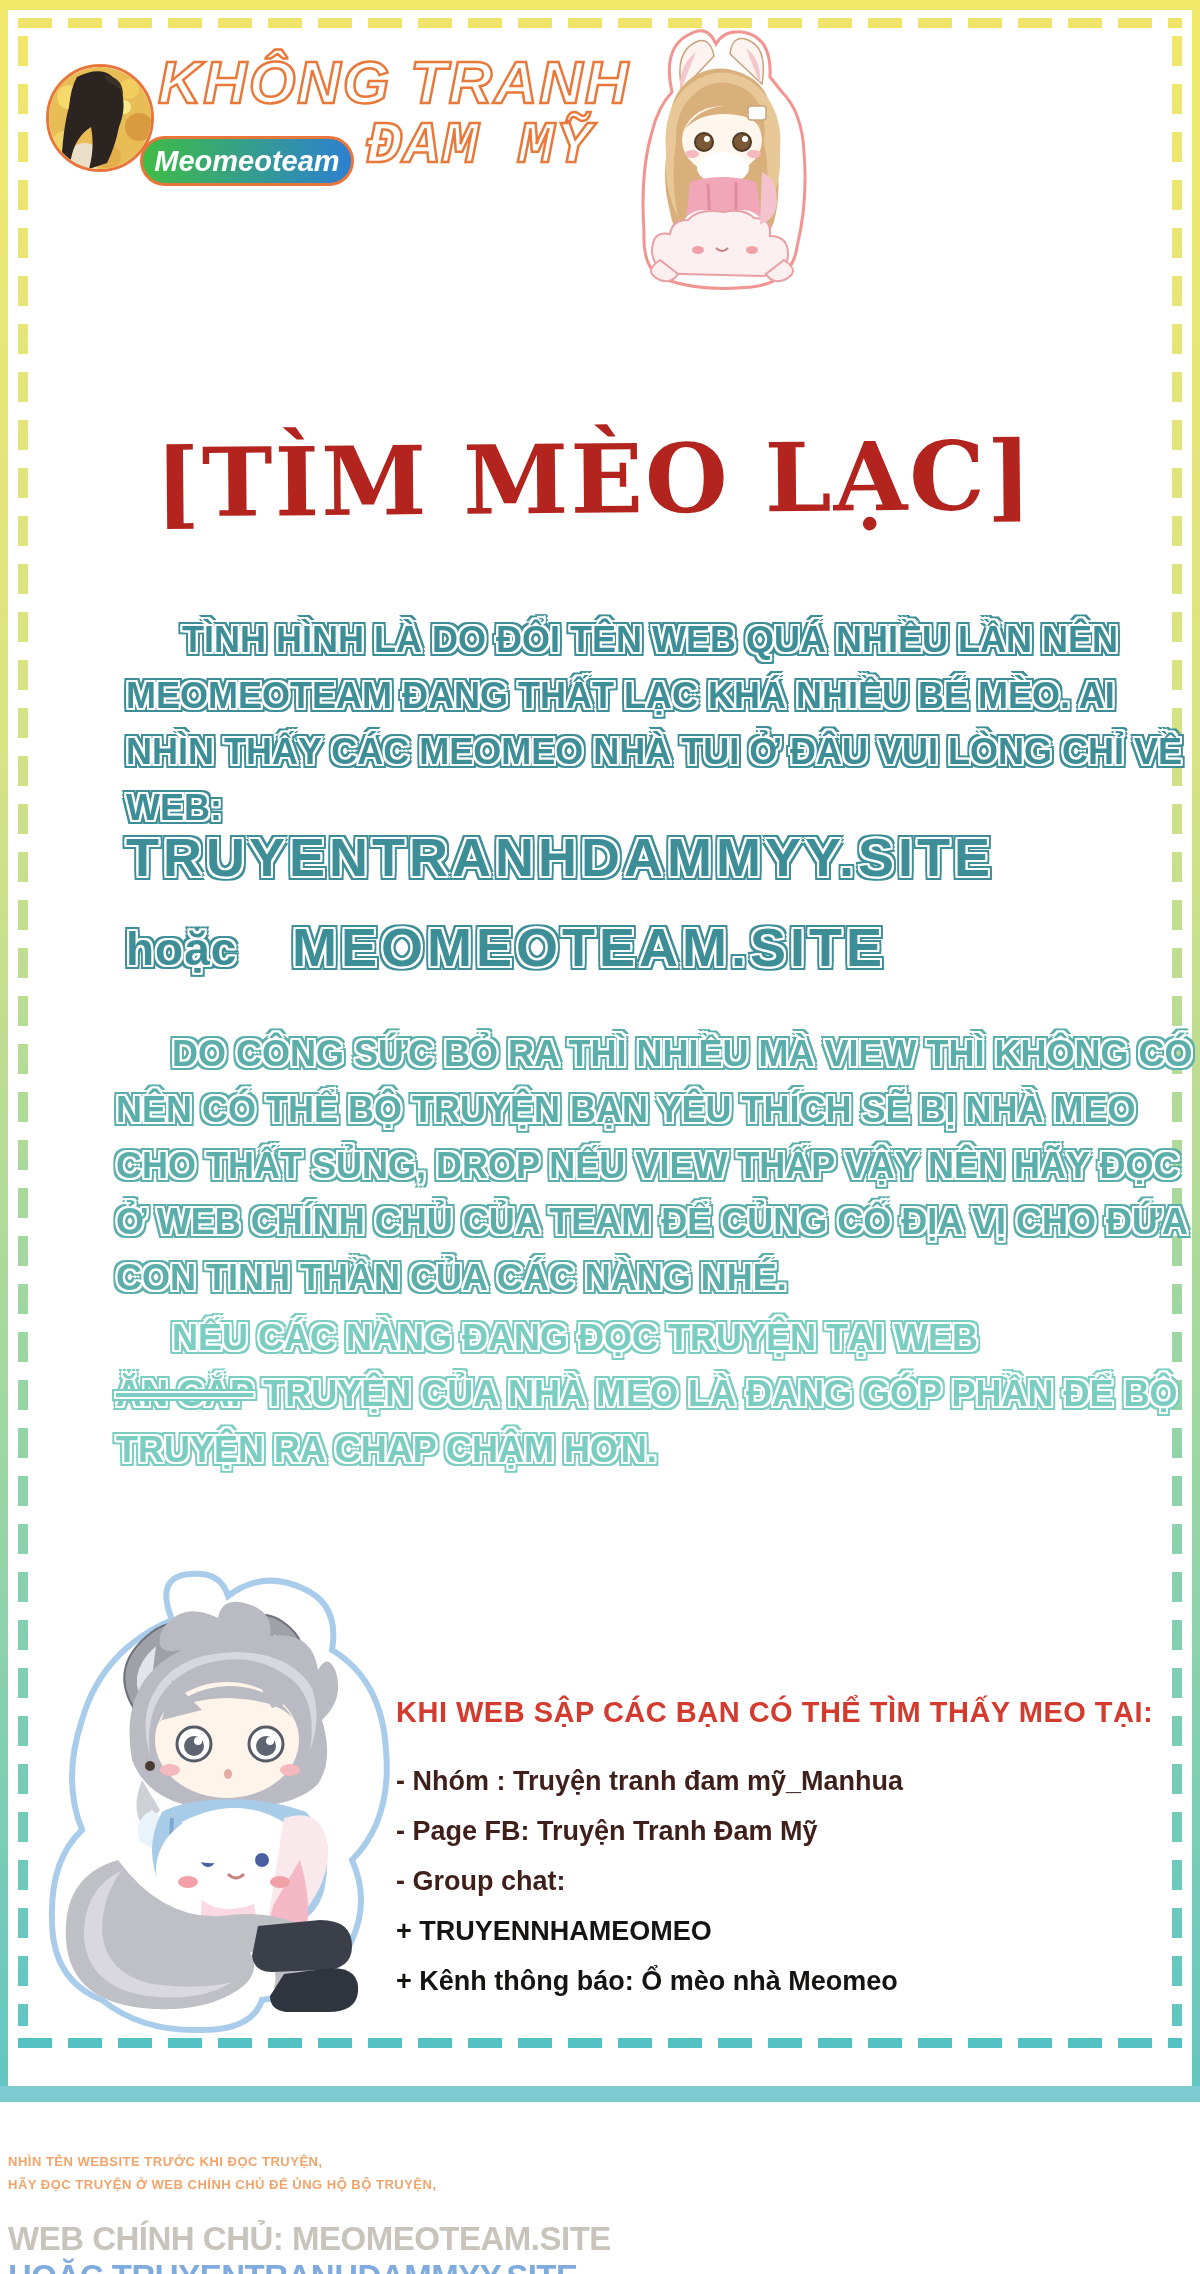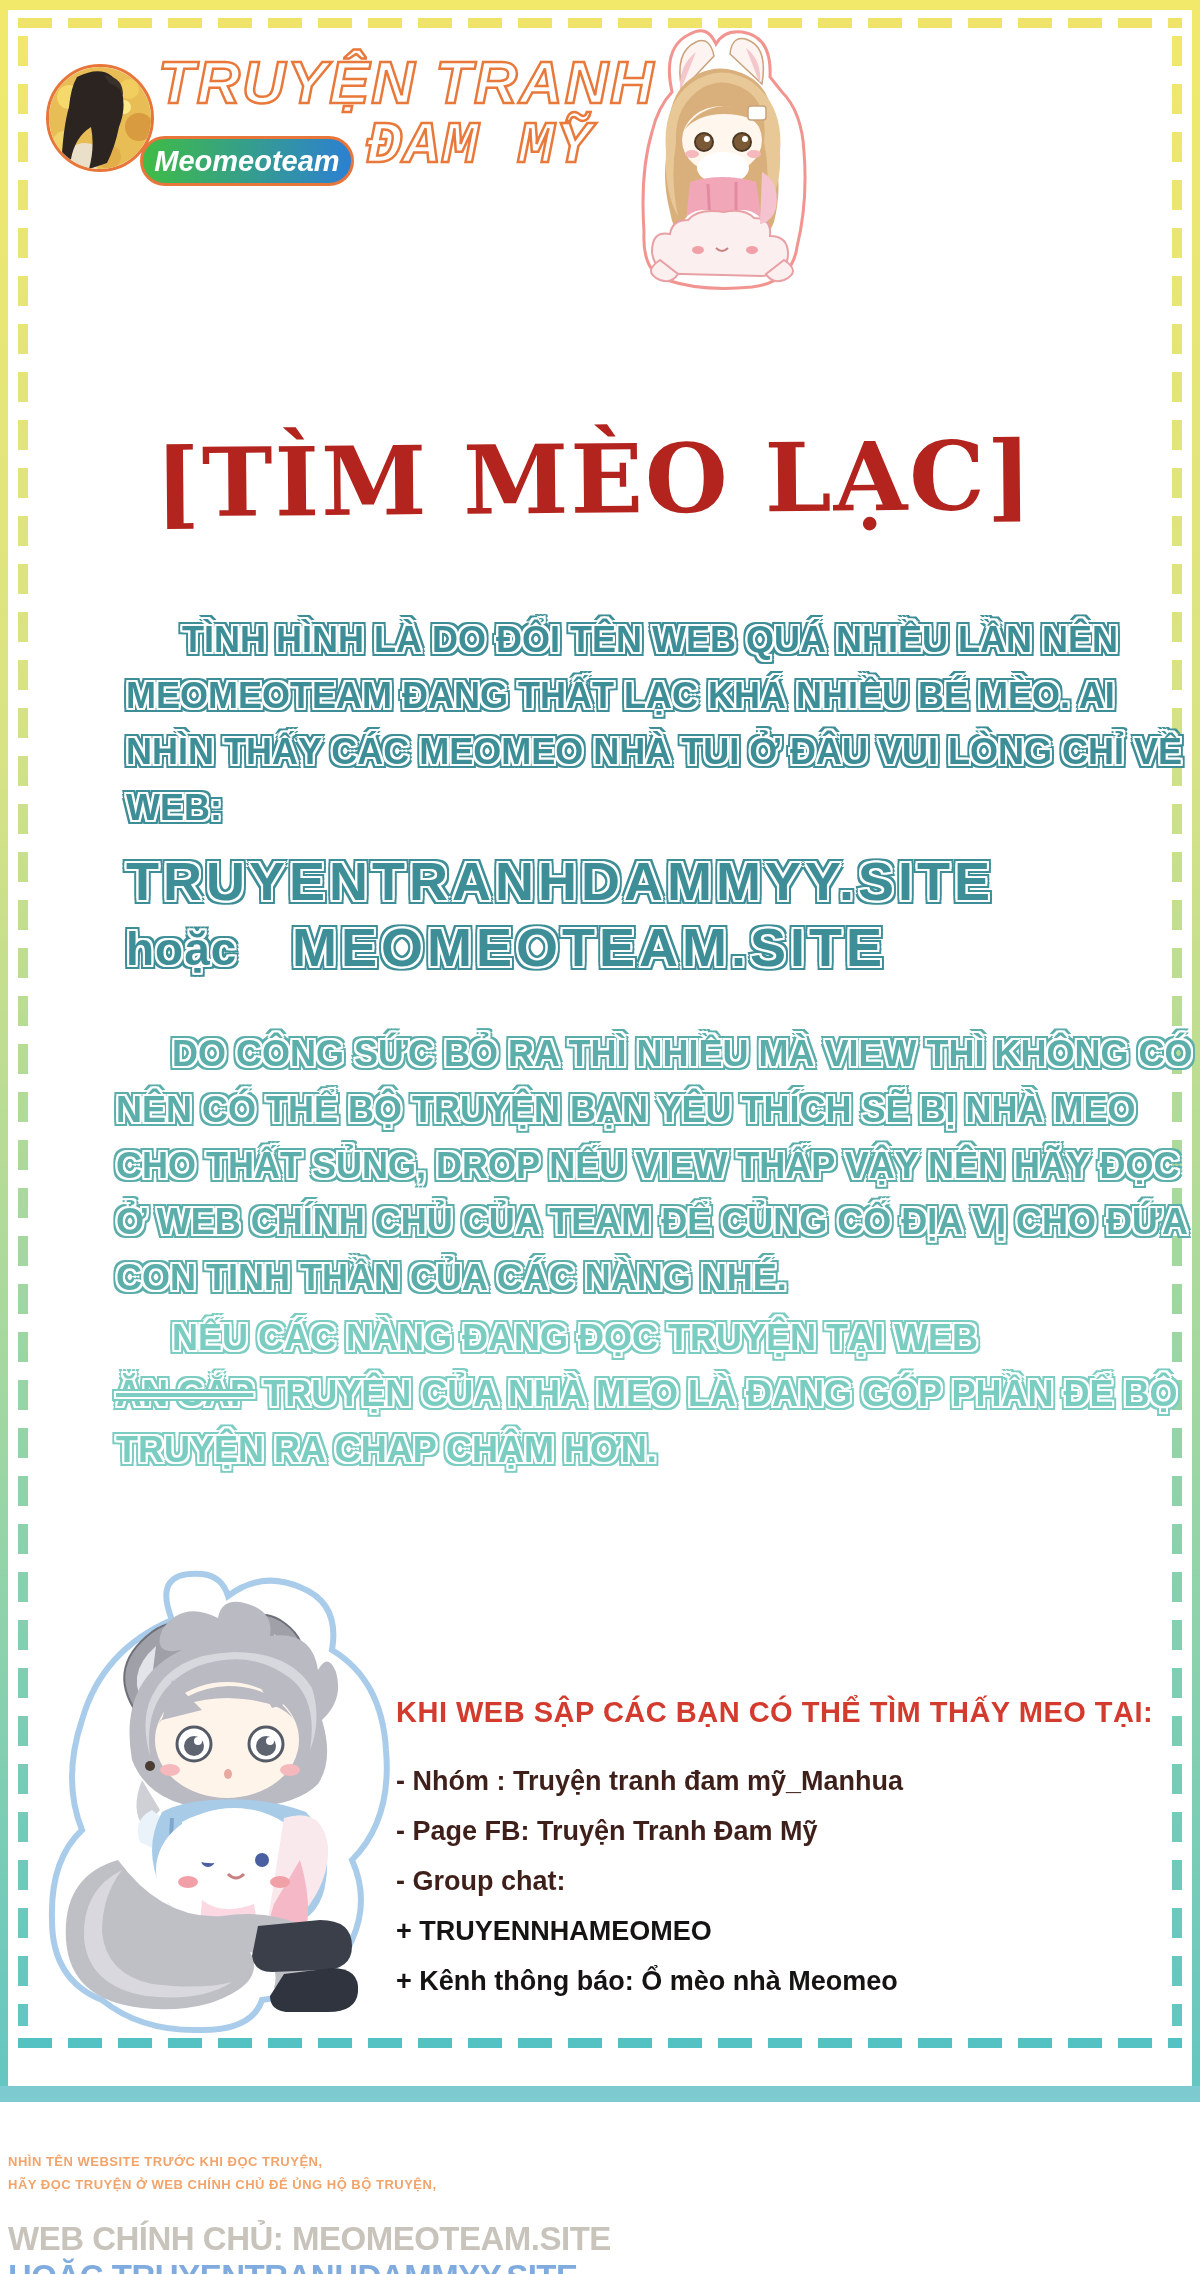--- a/index.html
+++ b/index.html
@@ -53,21 +53,21 @@
       -2px -2px 0 #fff,2px -2px 0 #fff,-2px 2px 0 #fff,2px 2px 0 #fff,-2px 0 0 #fff,2px 0 0 #fff,0 -2px 0 #fff,0 2px 0 #fff,
       -4px -4px 0 #5BAEAA,4px -4px 0 #5BAEAA,-4px 4px 0 #5BAEAA,4px 4px 0 #5BAEAA,-4px 0 0 #5BAEAA,4px 0 0 #5BAEAA,0 -4px 0 #5BAEAA,0 4px 0 #5BAEAA;}
   .b-light{color:#7BCDC2;text-shadow:
       -2px -2px 0 #fff,2px -2px 0 #fff,-2px 2px 0 #fff,2px 2px 0 #fff,-2px 0 0 #fff,2px 0 0 #fff,0 -2px 0 #fff,0 2px 0 #fff,
       -4px -4px 0 #7BCDC2,4px -4px 0 #7BCDC2,-4px 4px 0 #7BCDC2,4px 4px 0 #7BCDC2,-4px 0 0 #7BCDC2,4px 0 0 #7BCDC2,0 -4px 0 #7BCDC2,0 4px 0 #7BCDC2;}
   .para{position:absolute;font-size:36px;line-height:56px;}
   .para .indent{padding-left:56px;}
   .para1{left:126px;top:612px;}
   .para2{left:116px;top:1026px;}
   .para3{left:116px;top:1310px;}
-  .site-link1{position:absolute;left:126px;top:850px;font-size:54px;letter-spacing:4px;}
+  .site-link1{position:absolute;left:126px;top:826px;font-size:54px;letter-spacing:4px;}
   .site-or{position:absolute;left:126px;top:922px;font-size:46px;letter-spacing:1px;}
   .site-link2{position:absolute;left:292px;top:916px;font-size:54px;letter-spacing:4px;}
   .strike{text-decoration:line-through;text-decoration-thickness:4px;}
 
   
   .contacts{position:absolute;left:396px;top:1692px;width:760px;}
   .contacts-heading{color:#D23B2E;font-weight:bold;font-size:29px;line-height:40px;margin-bottom:26px;
       letter-spacing:0.5px;white-space:nowrap;}
   .contact-item{color:#3E1F1A;font-weight:bold;font-size:27px;line-height:46px;margin-bottom:4px;white-space:nowrap;}
   .contact-item.plus{color:#161412;}
@@ -109,21 +109,21 @@
       <ellipse cx="62" cy="52" rx="3" ry="2" fill="#C0392B"></ellipse>
       <path d="M28,10 Q60,-6 72,22 Q78,40 70,60 Q66,80 58,96 L40,102 Q46,80 42,60 Q26,70 22,92 L12,102 Q14,60 20,40 Q22,20 28,10 Z" fill="#2B2420"></path>
       <path d="M55,8 Q75,10 74,30 Q73,20 60,16 Z" fill="#3A312B"></path>
     </svg>
   </div>
 
   <div class="team-pill">
     <span>Meomeoteam</span>
   </div>
 
-  <div class="hdr-line hdr1">TRUYỆN TRANH</div>
+  <div class="hdr-line hdr1">KHÔNG TRANH</div>
   <div class="hdr-line hdr2">ĐAM MỸ</div>
 
   <div class="illus" style="left:612px;top:22px;">
     <svg width="218" height="272" viewBox="0 0 218 272">
       <path d="M60,70 Q50,25 78,12 Q95,2 104,22 Q112,8 130,10 Q160,14 158,55 L170,70 Q190,90 192,130 Q196,180 185,225 Q180,260 140,265 Q90,270 55,258 Q30,250 32,210 Q28,150 40,110 Q46,85 60,70 Z" fill="#ffffff" stroke="#F2948F" stroke-width="3"></path>
       <path d="M70,68 Q62,30 84,20 Q98,14 102,34 Z" fill="#FDF3F1" stroke="#C9A27A" stroke-width="1.5"></path>
       <path d="M68,70 Q66,44 84,30 Z" fill="#F4C7CC"></path>
       <path d="M150,62 Q156,26 136,18 Q120,12 118,32 Z" fill="#FDF3F1" stroke="#C9A27A" stroke-width="1.5"></path>
       <path d="M148,62 Q150,38 134,26 Z" fill="#F4C7CC"></path>
       <path d="M58,120 Q52,70 86,52 Q110,40 136,54 Q166,70 160,122 Q172,160 162,200 Q150,230 128,226 L90,226 Q64,224 58,190 Q48,150 58,120 Z" fill="#D9B07C"></path>

